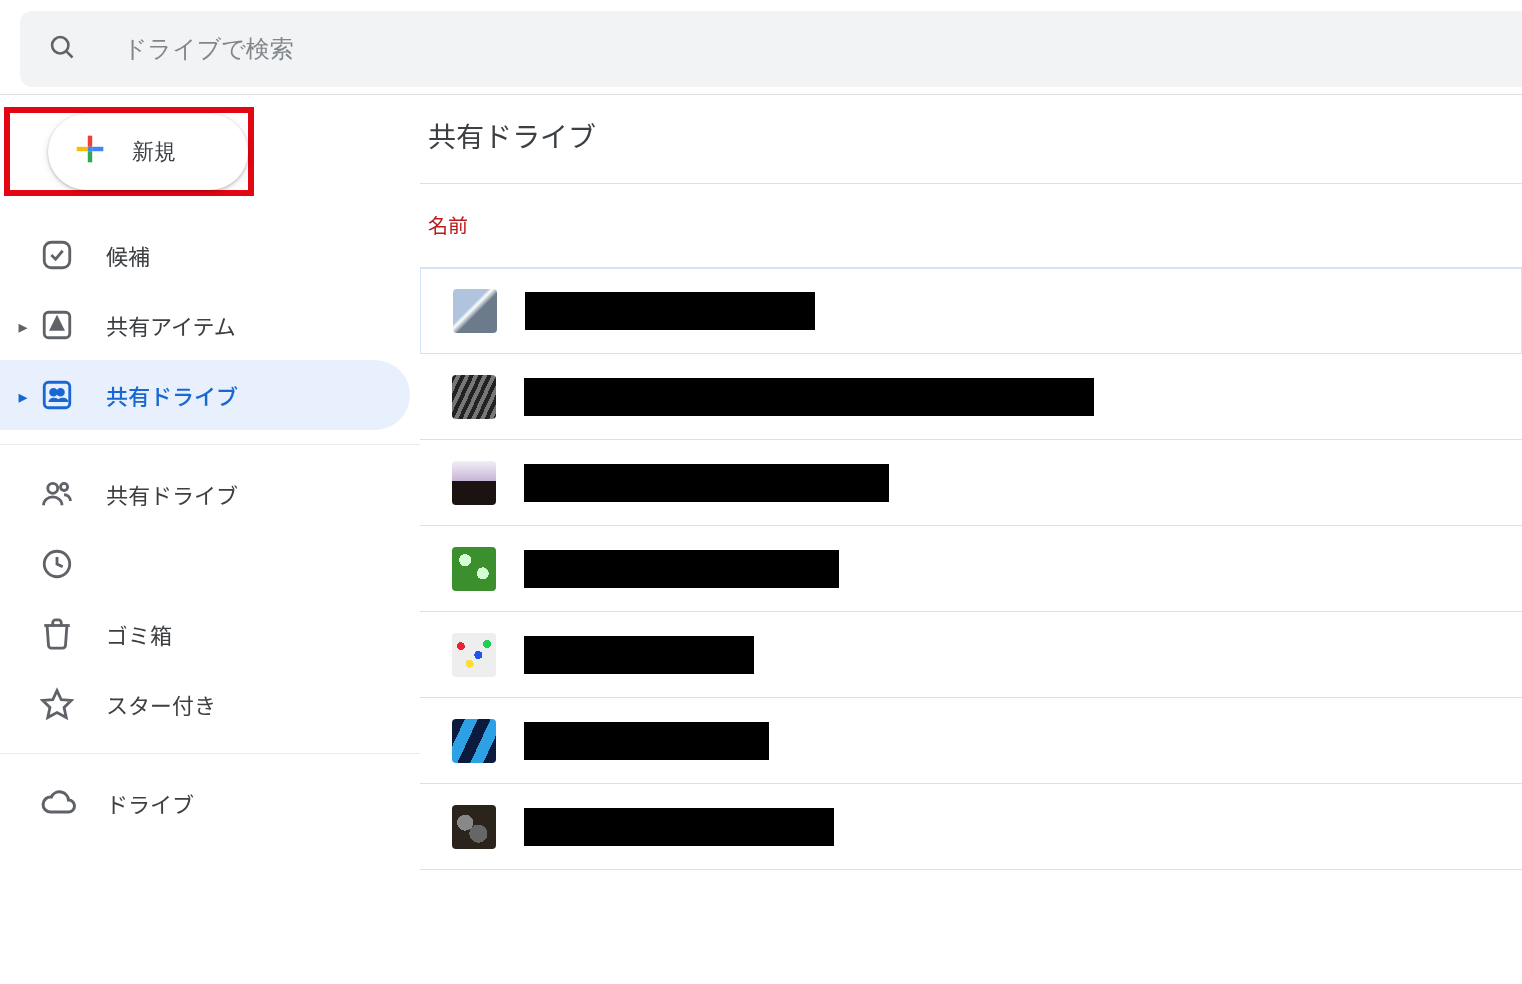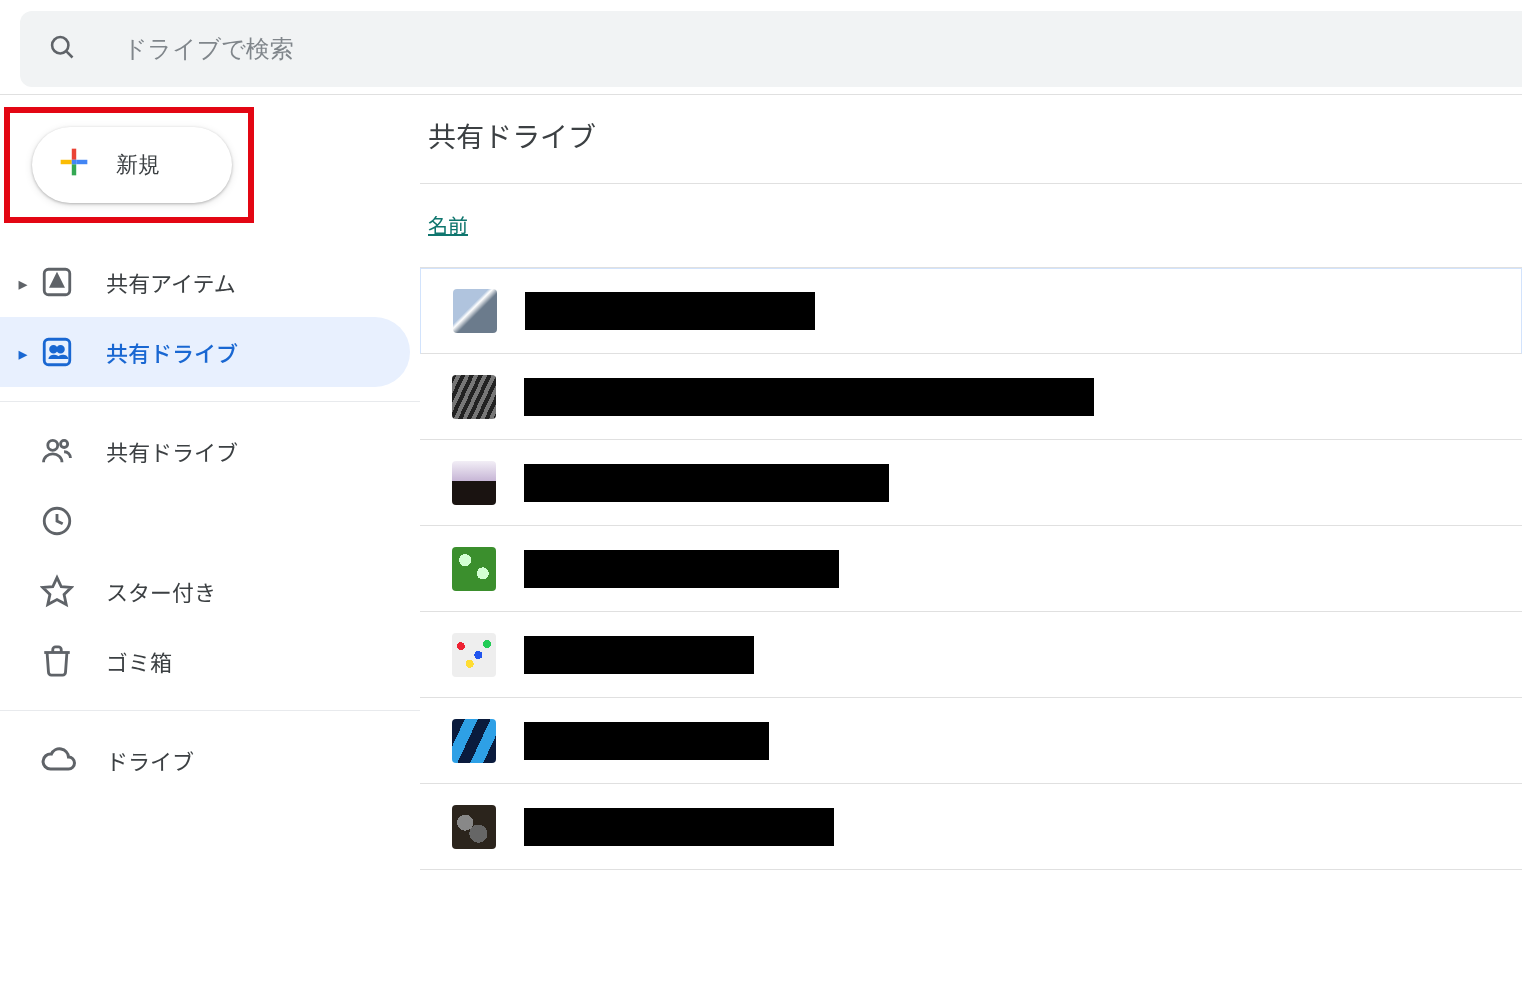--- a/index.html
+++ b/index.html
@@ -61,25 +61,25 @@
 
   
   .sidebar {
     width: 420px;
     padding-top: 12px;
     flex-shrink: 0;
   }
   .highlight-box {
     border: 6px solid #e30613;
     width: 250px;
-    height: 116px;
+    height: 89px;
     margin: 0 0 0 4px;
     display: flex;
     align-items: center;
-    justify-content: center;
+    justify-content: flex-end;
     padding-left: 6px;
   }
   .new-btn {
     height: 76px;
     width: 200px;
     border-radius: 40px;
     background: #fff;
     box-shadow: 0 1px 3px rgba(0,0,0,.25), 0 2px 8px rgba(0,0,0,.1);
     display: flex;
     align-items: center;
@@ -134,26 +134,25 @@
     padding: 20px 0 0 0;
   }
   .main h1 {
     font-size: 28px;
     font-weight: 400;
     color: #3c4043;
     margin: 0 0 28px 8px;
   }
   .col-head {
     font-size: 20px;
-    color: #0f766e;
+    color: #b91c1c;
     padding: 0 0 28px 8px;
     border-bottom: 1px solid #e0e0e0;
     border-top: 1px solid #e0e0e0;
     padding-top: 26px;
-    text-decoration: underline;
   }
   .row {
     display: flex;
     align-items: center;
     height: 86px;
     border-bottom: 1px solid #e0e0e0;
     padding-left: 32px;
     gap: 28px;
     cursor: pointer;
   }
@@ -209,20 +208,30 @@
             <path d="M20 16 h10 v4 H20 Z" fill="#4285f4"></path>
             <rect x="16" y="16" width="4" height="4" fill="#4285f4"></rect>
           </svg>
         </span>
         <span>新規</span>
       </button>
     </div>
 
     <nav class="nav">
 
+      <div class="nav-item">
+        <span class="chev"></span>
+        <span class="icon-slot">
+          <svg width="34" height="34" viewBox="0 0 24 24" fill="none" stroke="#5f6368" stroke-width="2">
+            <rect x="3" y="3" width="18" height="18" rx="5"></rect>
+              <polyline points="8 12 11 15 16 9"></polyline>
+          </svg>
+        </span>
+        <span>候補</span>
+      </div>
 
       <div class="nav-item">
         <span class="chev">▸</span>
         <span class="icon-slot">
           <svg width="34" height="34" viewBox="0 0 24 24" fill="none" stroke="#5f6368" stroke-width="2">
             <rect x="3" y="3" width="18" height="18" rx="3"></rect>
               <path d="M12 7 L8 15 h8 Z" fill="#5f6368"></path>
           </svg>
         </span>
         <span>共有アイテム</span>
@@ -263,36 +272,36 @@
             <circle cx="12" cy="12" r="9"></circle>
               <polyline points="12 7 12 12 16 14"></polyline>
           </svg>
         </span>
       </div>
 
       <div class="nav-item">
         <span class="chev"></span>
         <span class="icon-slot">
           <svg width="34" height="34" viewBox="0 0 24 24" fill="none" stroke="#5f6368" stroke-width="2">
-            <polygon points="12 2.5 15 9 22 9.5 17 14.5 18.5 21.5 12 18 5.5 21.5 7 14.5 2 9.5 9 9"></polygon>
-          </svg>
-        </span>
-        <span>スター付き</span>
-      </div>
-
-      <div class="nav-item">
-        <span class="chev"></span>
-        <span class="icon-slot">
-          <svg width="34" height="34" viewBox="0 0 24 24" fill="none" stroke="#5f6368" stroke-width="2">
             <polyline points="3 6 21 6"></polyline>
               <path d="M5 6l1 14a2 2 0 0 0 2 2h8a2 2 0 0 0 2-2l1-14"></path>
             <path d="M9 6V4a2 2 0 0 1 2-2h2a2 2 0 0 1 2 2v2"></path>
           </svg>
         </span>
         <span>ゴミ箱</span>
+      </div>
+
+      <div class="nav-item">
+        <span class="chev"></span>
+        <span class="icon-slot">
+          <svg width="34" height="34" viewBox="0 0 24 24" fill="none" stroke="#5f6368" stroke-width="2">
+            <polygon points="12 2.5 15 9 22 9.5 17 14.5 18.5 21.5 12 18 5.5 21.5 7 14.5 2 9.5 9 9"></polygon>
+          </svg>
+        </span>
+        <span>スター付き</span>
       </div>
 
       <div class="nav-sep"></div>
 
       <div class="nav-item">
         <span class="chev"></span>
         <span class="icon-slot">
           <svg width="36" height="36" viewBox="0 0 24 24" fill="none" stroke="#5f6368" stroke-width="2">
             <path d="M7 18a5 5 0 1 1 .6-9.97A6 6 0 0 1 19 10a4 4 0 0 1 0 8H7z"></path>
           </svg>

